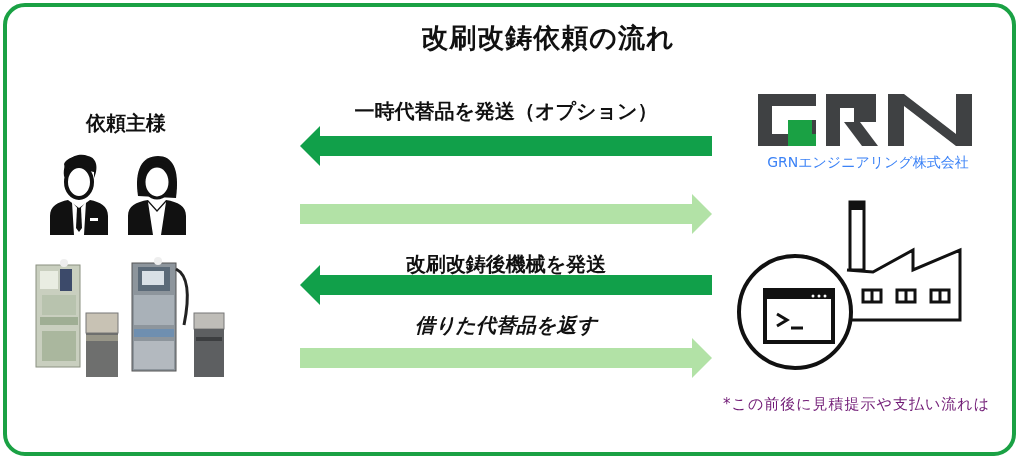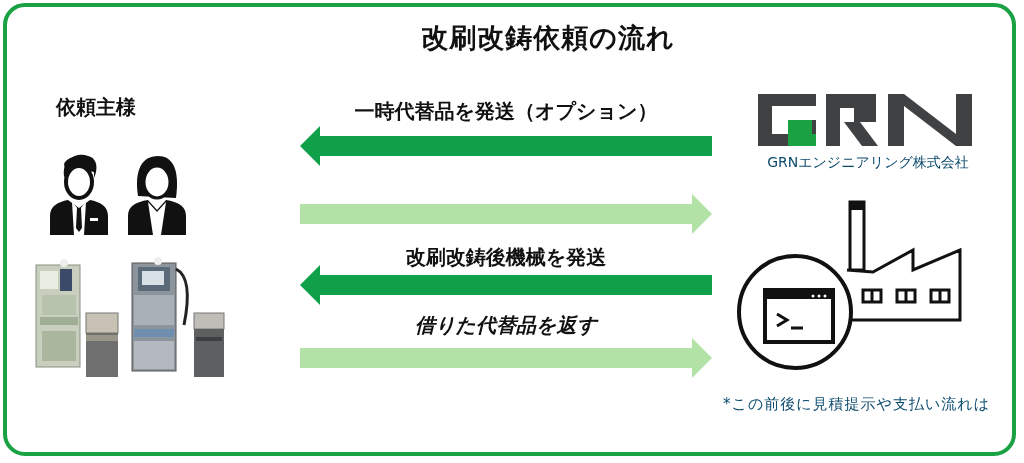--- a/index.html
+++ b/index.html
@@ -2,34 +2,34 @@
 <html><head>
 <meta charset="utf-8">
 <style>
   html, body { margin: 0; padding: 0; background: #ffffff; }
   body { width: 1024px; height: 463px; position: relative; overflow: hidden;
          font-family: "DejaVu Sans", sans-serif; color: #111; }
   .frame { position: absolute; left: 3px; top: 3px; width: 1013px; height: 453px;
            border: 4px solid #1aa144; border-radius: 22px; box-sizing: border-box; }
   .title { position: absolute; left: 0; width: 1024px; top: 20px; text-align: center;
            font-size: 27px; font-weight: bold; letter-spacing: 1px; margin-left: 36px; }
-  .client-label { position: absolute; left: 56px; top: 94px; width: 140px; 
+  .client-label { position: absolute; left: 56px; top: 110px; width: 140px; text-align: center;
                   font-size: 20px; font-weight: bold; }
   .person { position: absolute; top: 150px; width: 62px; height: 85px; }
   .machines { position: absolute; left: 28px; top: 255px; width: 200px; height: 125px; }
   .arrow-row { position: absolute; left: 300px; width: 412px; }
   .arrow-label { position: absolute; left: 0; width: 100%; text-align: center;
                  font-size: 20px; font-weight: bold; white-space: nowrap; }
   .arrow { position: absolute; left: 0; width: 412px; height: 40px; }
   .logo { position: absolute; left: 758px; top: 90px; width: 220px; height: 60px; }
   .company { position: absolute; left: 760px; top: 154px; width: 216px; text-align: center;
-             font-size: 14px; color: #0c4a6e; white-space: nowrap; }
+             font-size: 14px; color: #3b82f6; white-space: nowrap; }
   .factory { position: absolute; left: 735px; top: 192px; width: 235px; height: 185px; }
   .note { position: absolute; right: 34px; top: 393px; text-align: right;
-          font-size: 15px; line-height: 22px; color: #0c4a6e; letter-spacing: 1px; }
+          font-size: 15px; line-height: 22px; color: #701a75; letter-spacing: 1px; }
 </style>
 </head>
 <body>
 
 <div class="frame"></div>
 
 <div class="title">改刷改鋳依頼の流れ</div>
 
 <div class="client-label">依頼主様</div>
 
@@ -86,21 +86,21 @@
   </svg>
 </div>
 
 <div class="arrow-row" style="top:168px; height:70px;">
   <svg class="arrow" style="top:26px;" viewBox="0 0 412 40">
     <polygon points="0,10 392,10 392,0 412,20 392,40 392,30 0,30" fill="#b2e2a6"></polygon>
   </svg>
 </div>
 
 <div class="arrow-row" style="top:243px; height:70px;">
-  <div class="arrow-label" style="top:1px;">改刷改鋳後機械を発送</div>
+  <div class="arrow-label" style="top:8px;">改刷改鋳後機械を発送</div>
   <svg class="arrow" style="top:22px;" viewBox="0 0 412 40">
     <polygon points="0,20 20,0 20,10 412,10 412,30 20,30 20,40" fill="#11a04a"></polygon>
   </svg>
 </div>
 
 <div class="arrow-row" style="top:312px; height:70px;">
   <div class="arrow-label" style="top:0;font-style:italic;">借りた代替品を返す</div>
   <svg class="arrow" style="top:26px;" viewBox="0 0 412 40">
     <polygon points="0,10 392,10 392,0 412,20 392,40 392,30 0,30" fill="#b2e2a6"></polygon>
   </svg>

